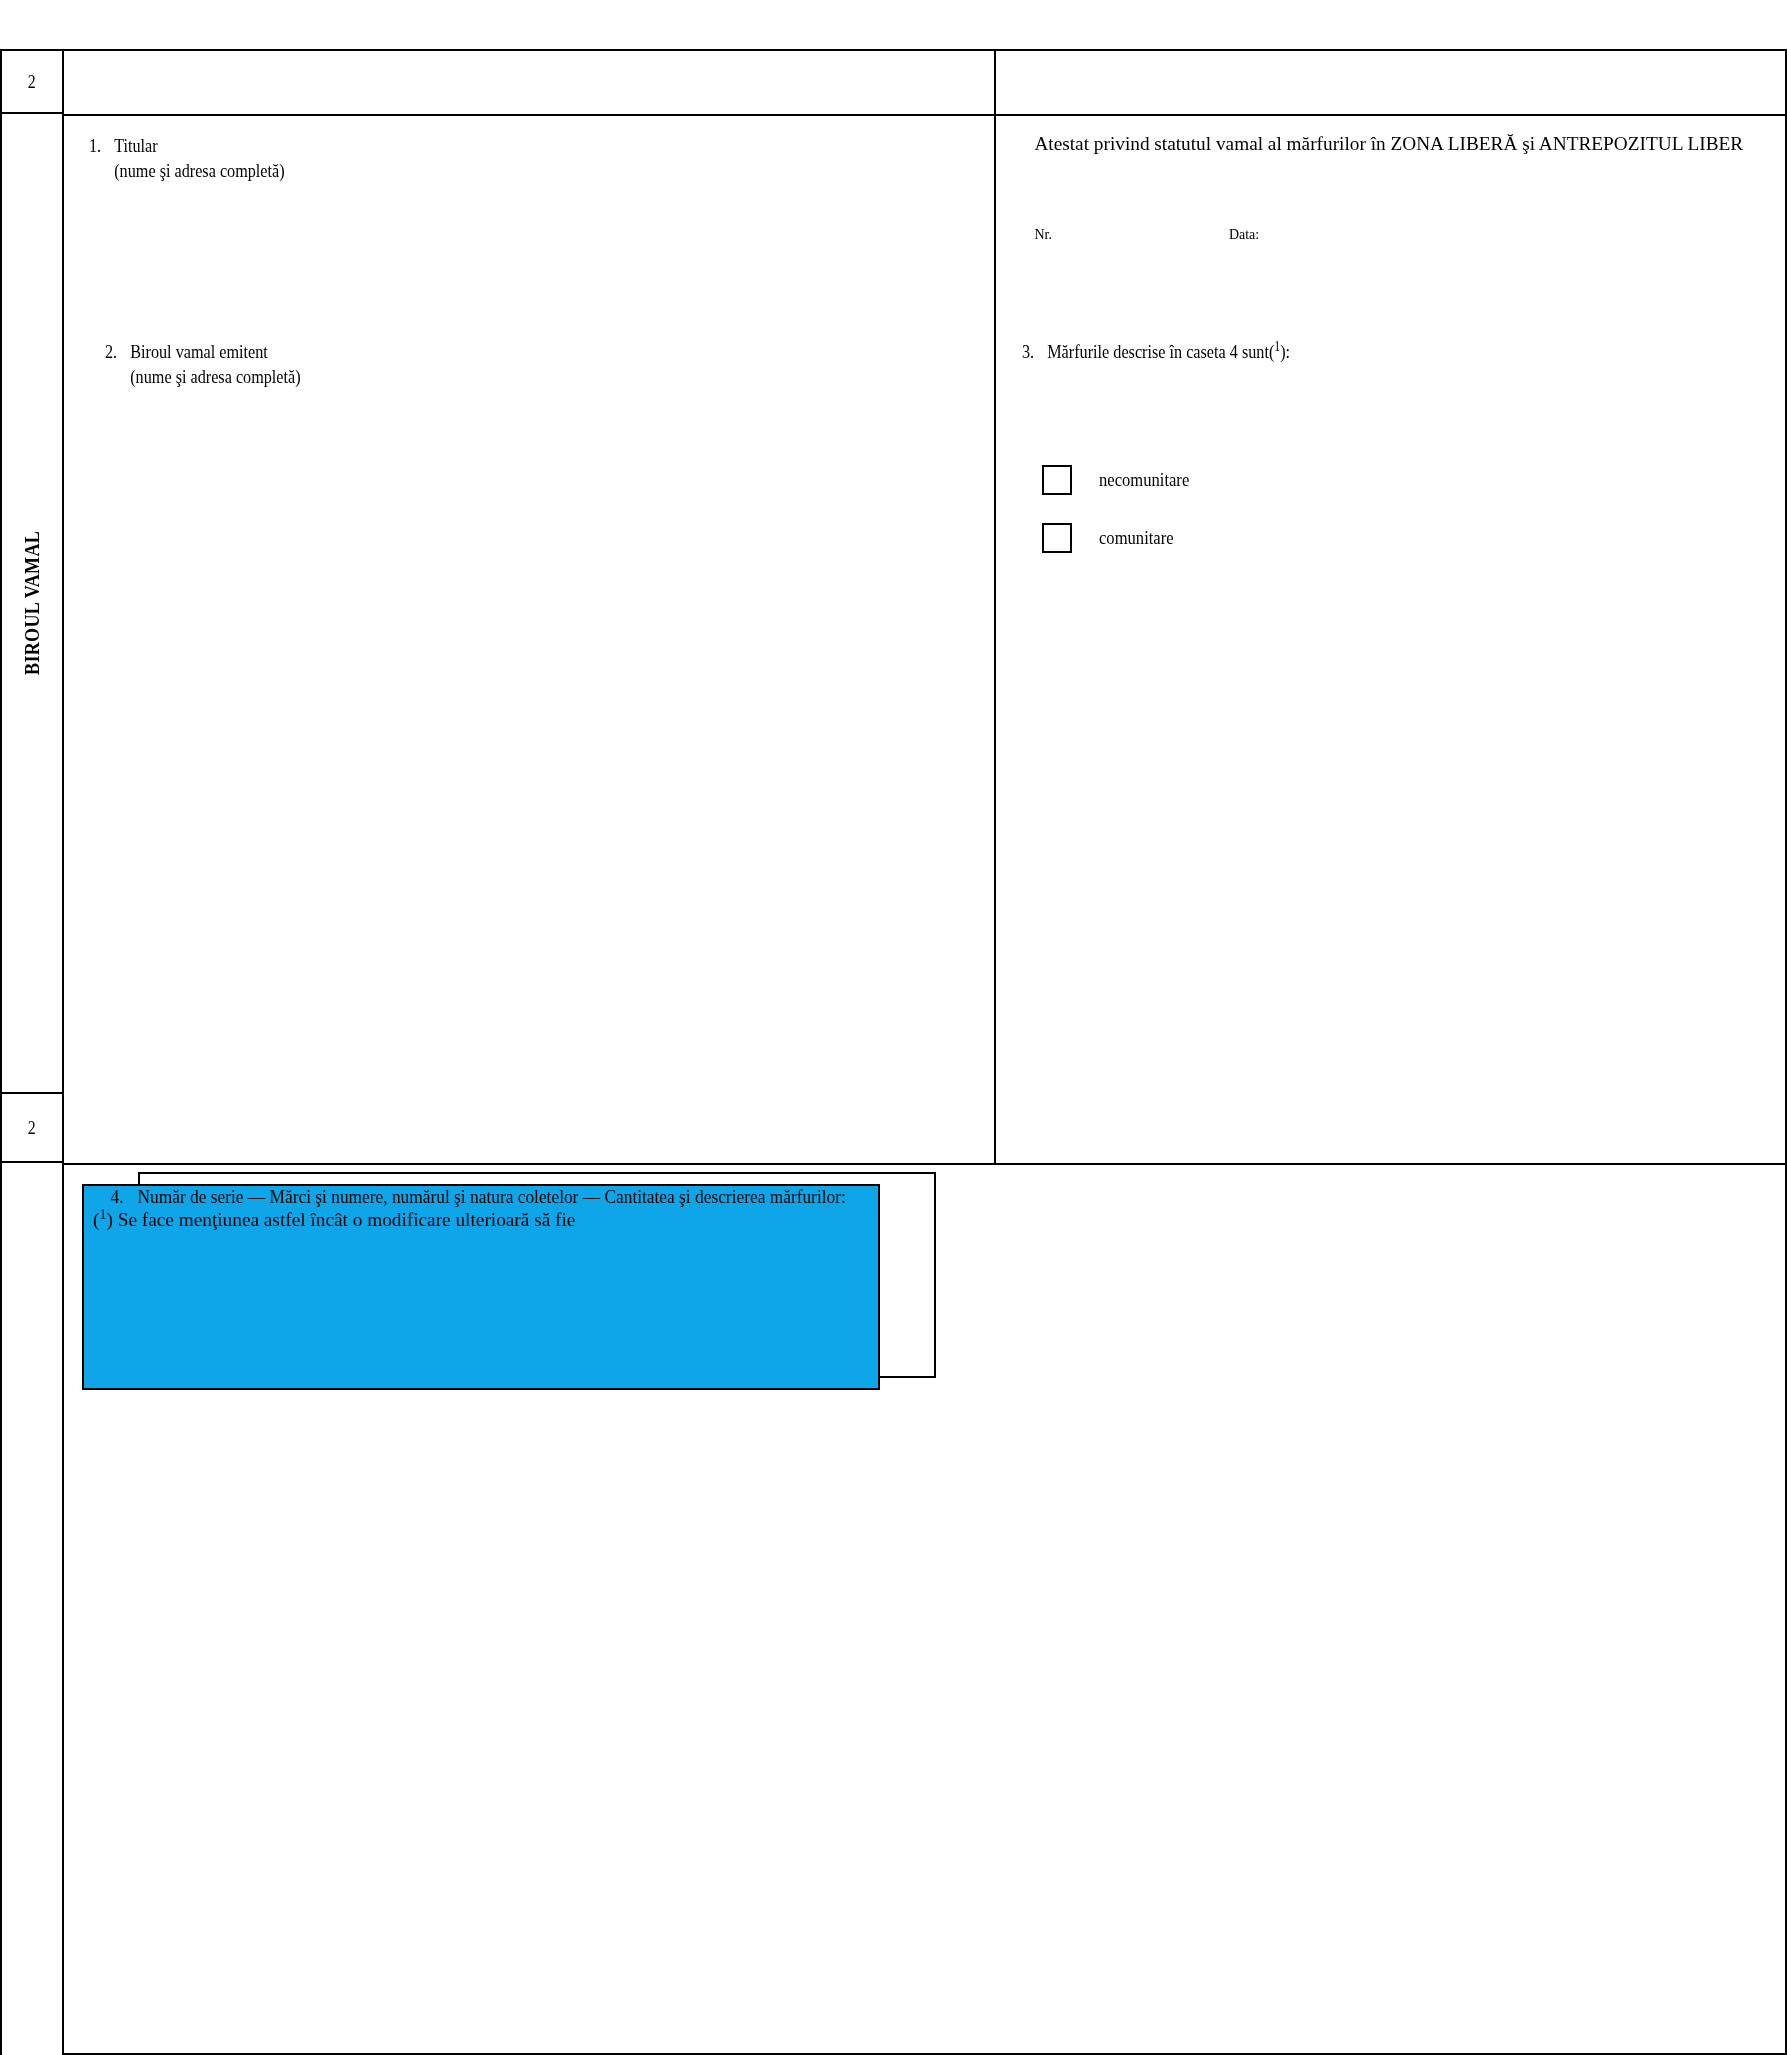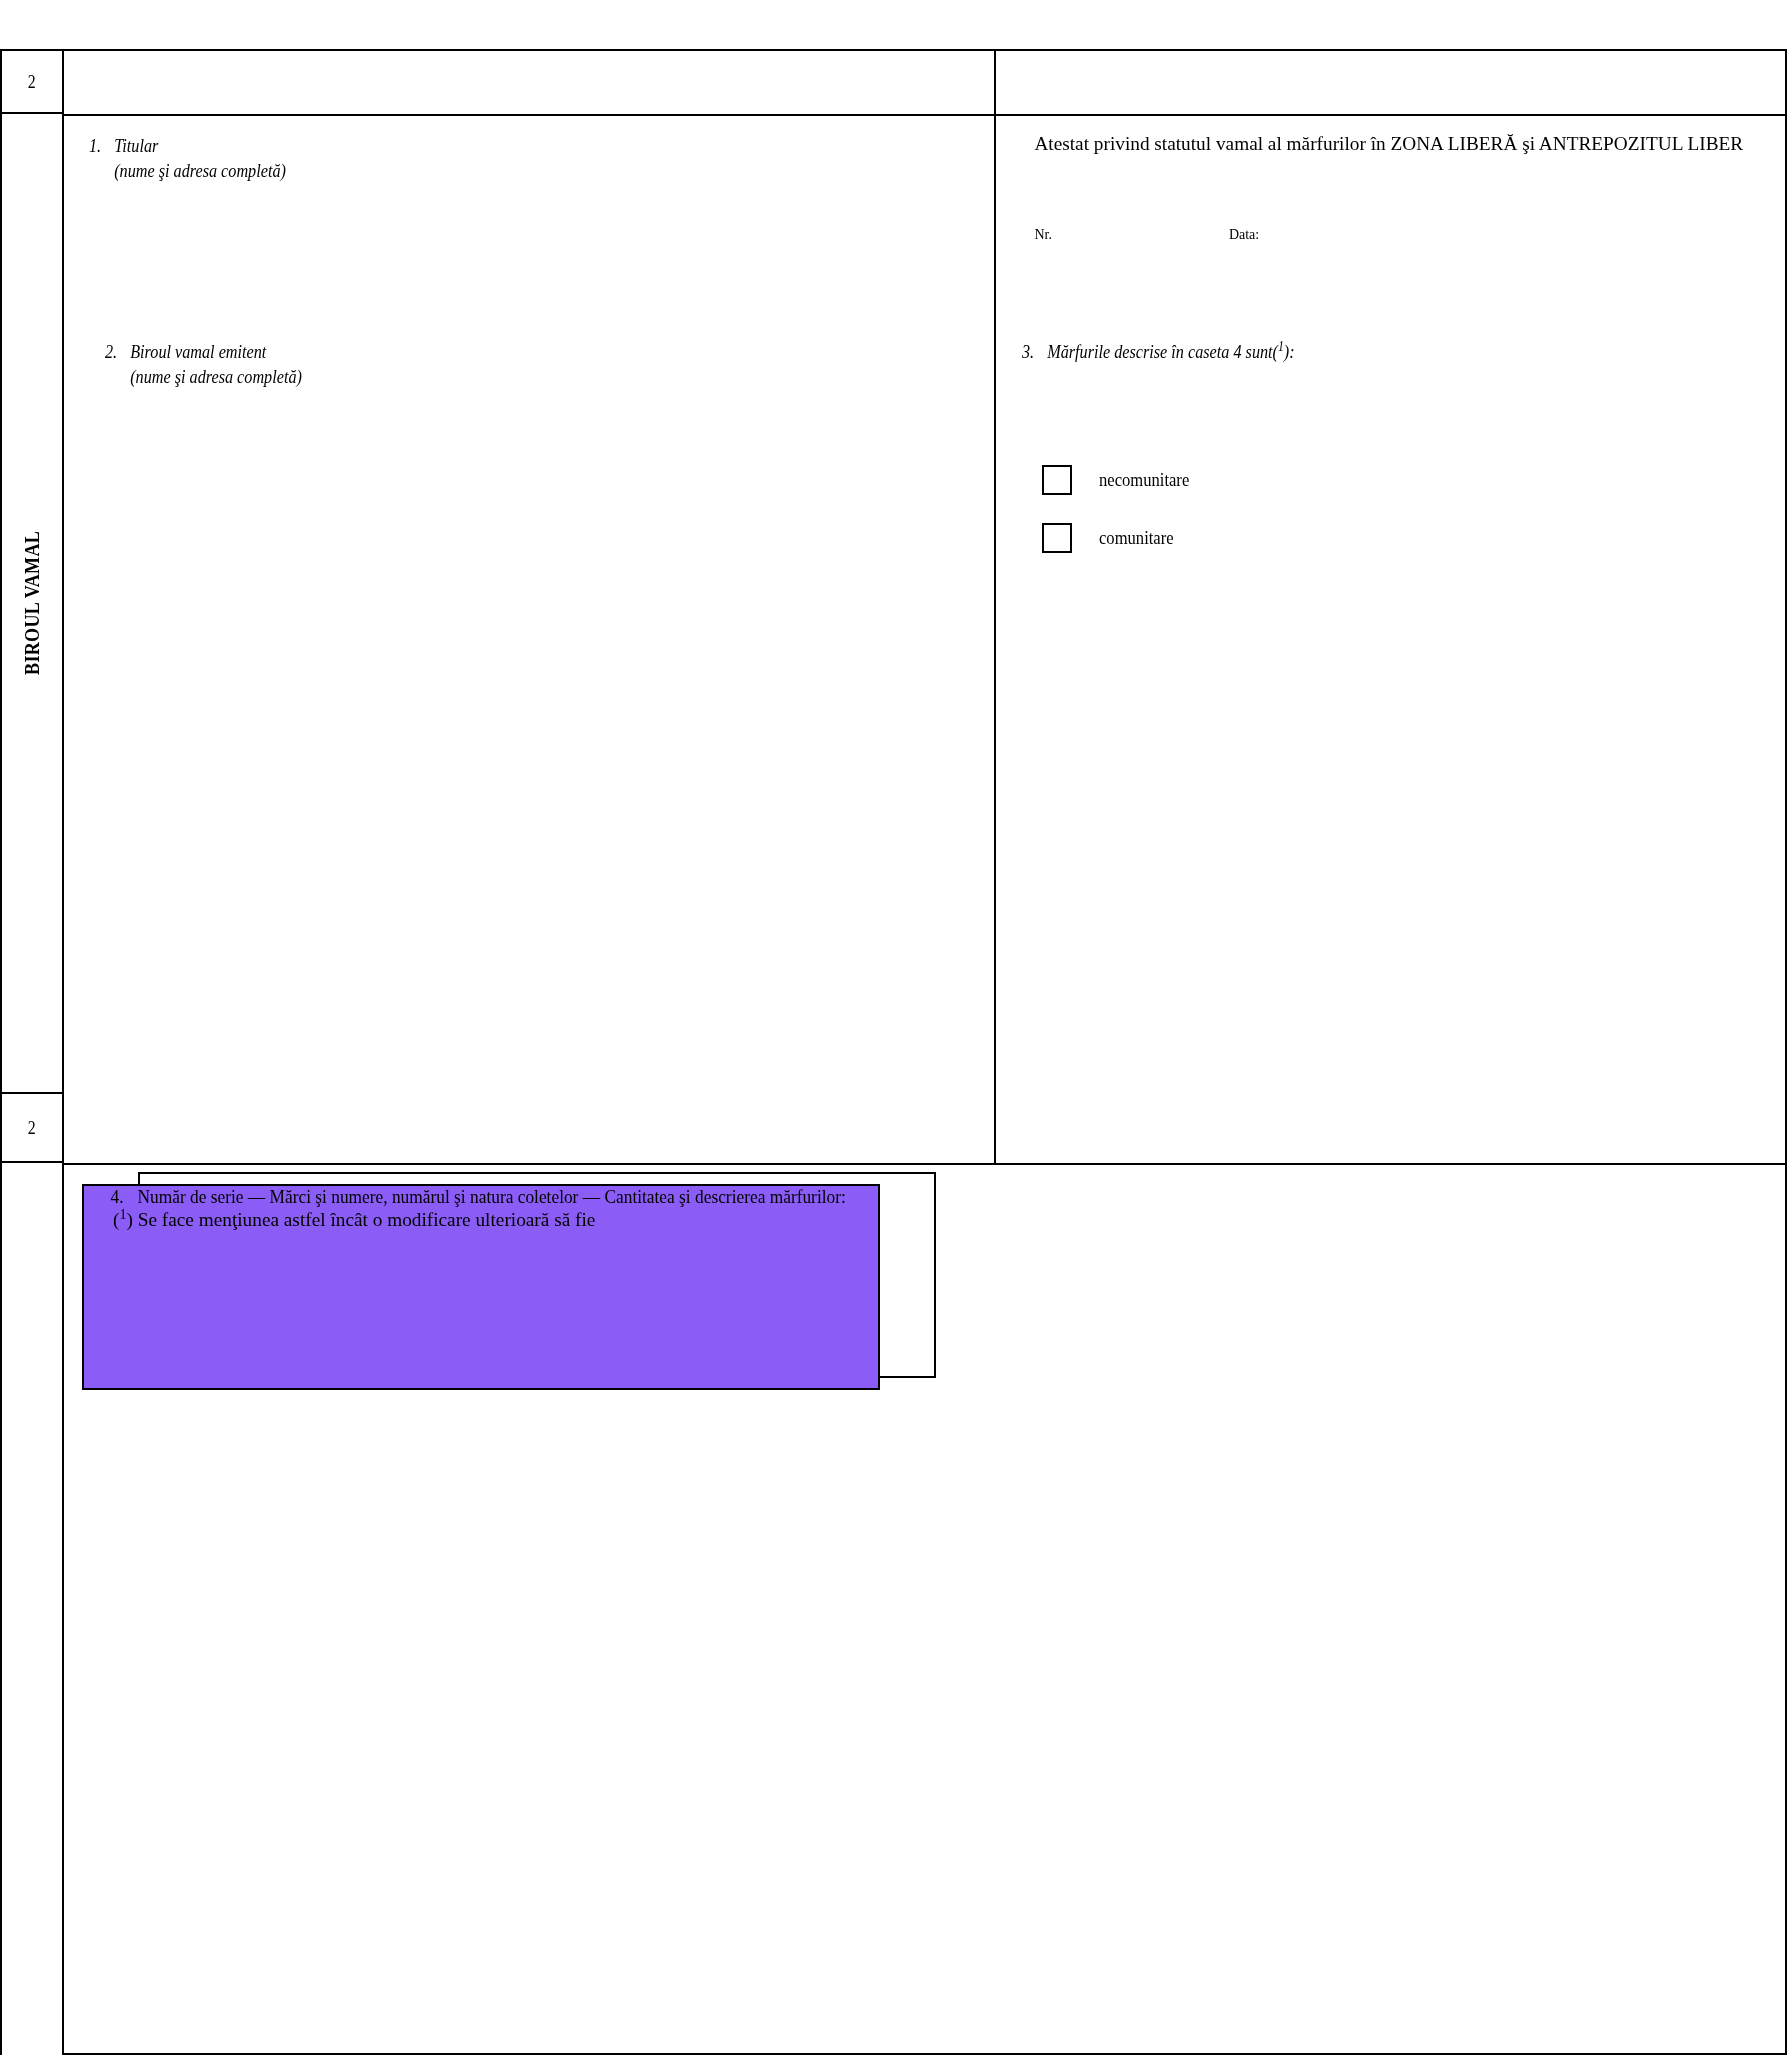--- a/index.html
+++ b/index.html
@@ -147,21 +147,21 @@
 
   .lbl {
     font-size: 19.3px;
     line-height: 25px;
     transform: scaleX(0.84);
     transform-origin: left top;
     white-space: nowrap;
   }
   .num-prefix { display: inline-block; width: 30px; }
 
-  .pad-1 { padding: 19px 0 0 25px; font-style: italic; }
+  .pad-1 { padding: 19px 0 0 25px; }
 
   .justify-block {
     font-size: 19.3px;
     line-height: 28px;
     text-align: justify;
     width: 736px;
     padding: 16.4px 0 0 7.4px;
   }
   .justify-block > span { display: block; }
 
@@ -211,22 +211,21 @@
     background: #fff;
   }
   .note-inner {
     position: absolute;
     left: -58px;
     top: 10px;
     width: 798px;
     height: 206px;
     border: 2.5px solid #000;
     box-sizing: border-box;
-    background: #8b5cf6;
-    padding-left: 20px;
+    background: #0ea5e9;
   }
   .note-text {
     padding: 21.4px 0 0 9px;
     font-size: 19.3px;
     line-height: 26px;
     width: 699px;
   }
   .note-text .ind { display: block; padding-left: 30px; }
   sup.fn { font-size: 14px; vertical-align: super; line-height: 0; }
 

